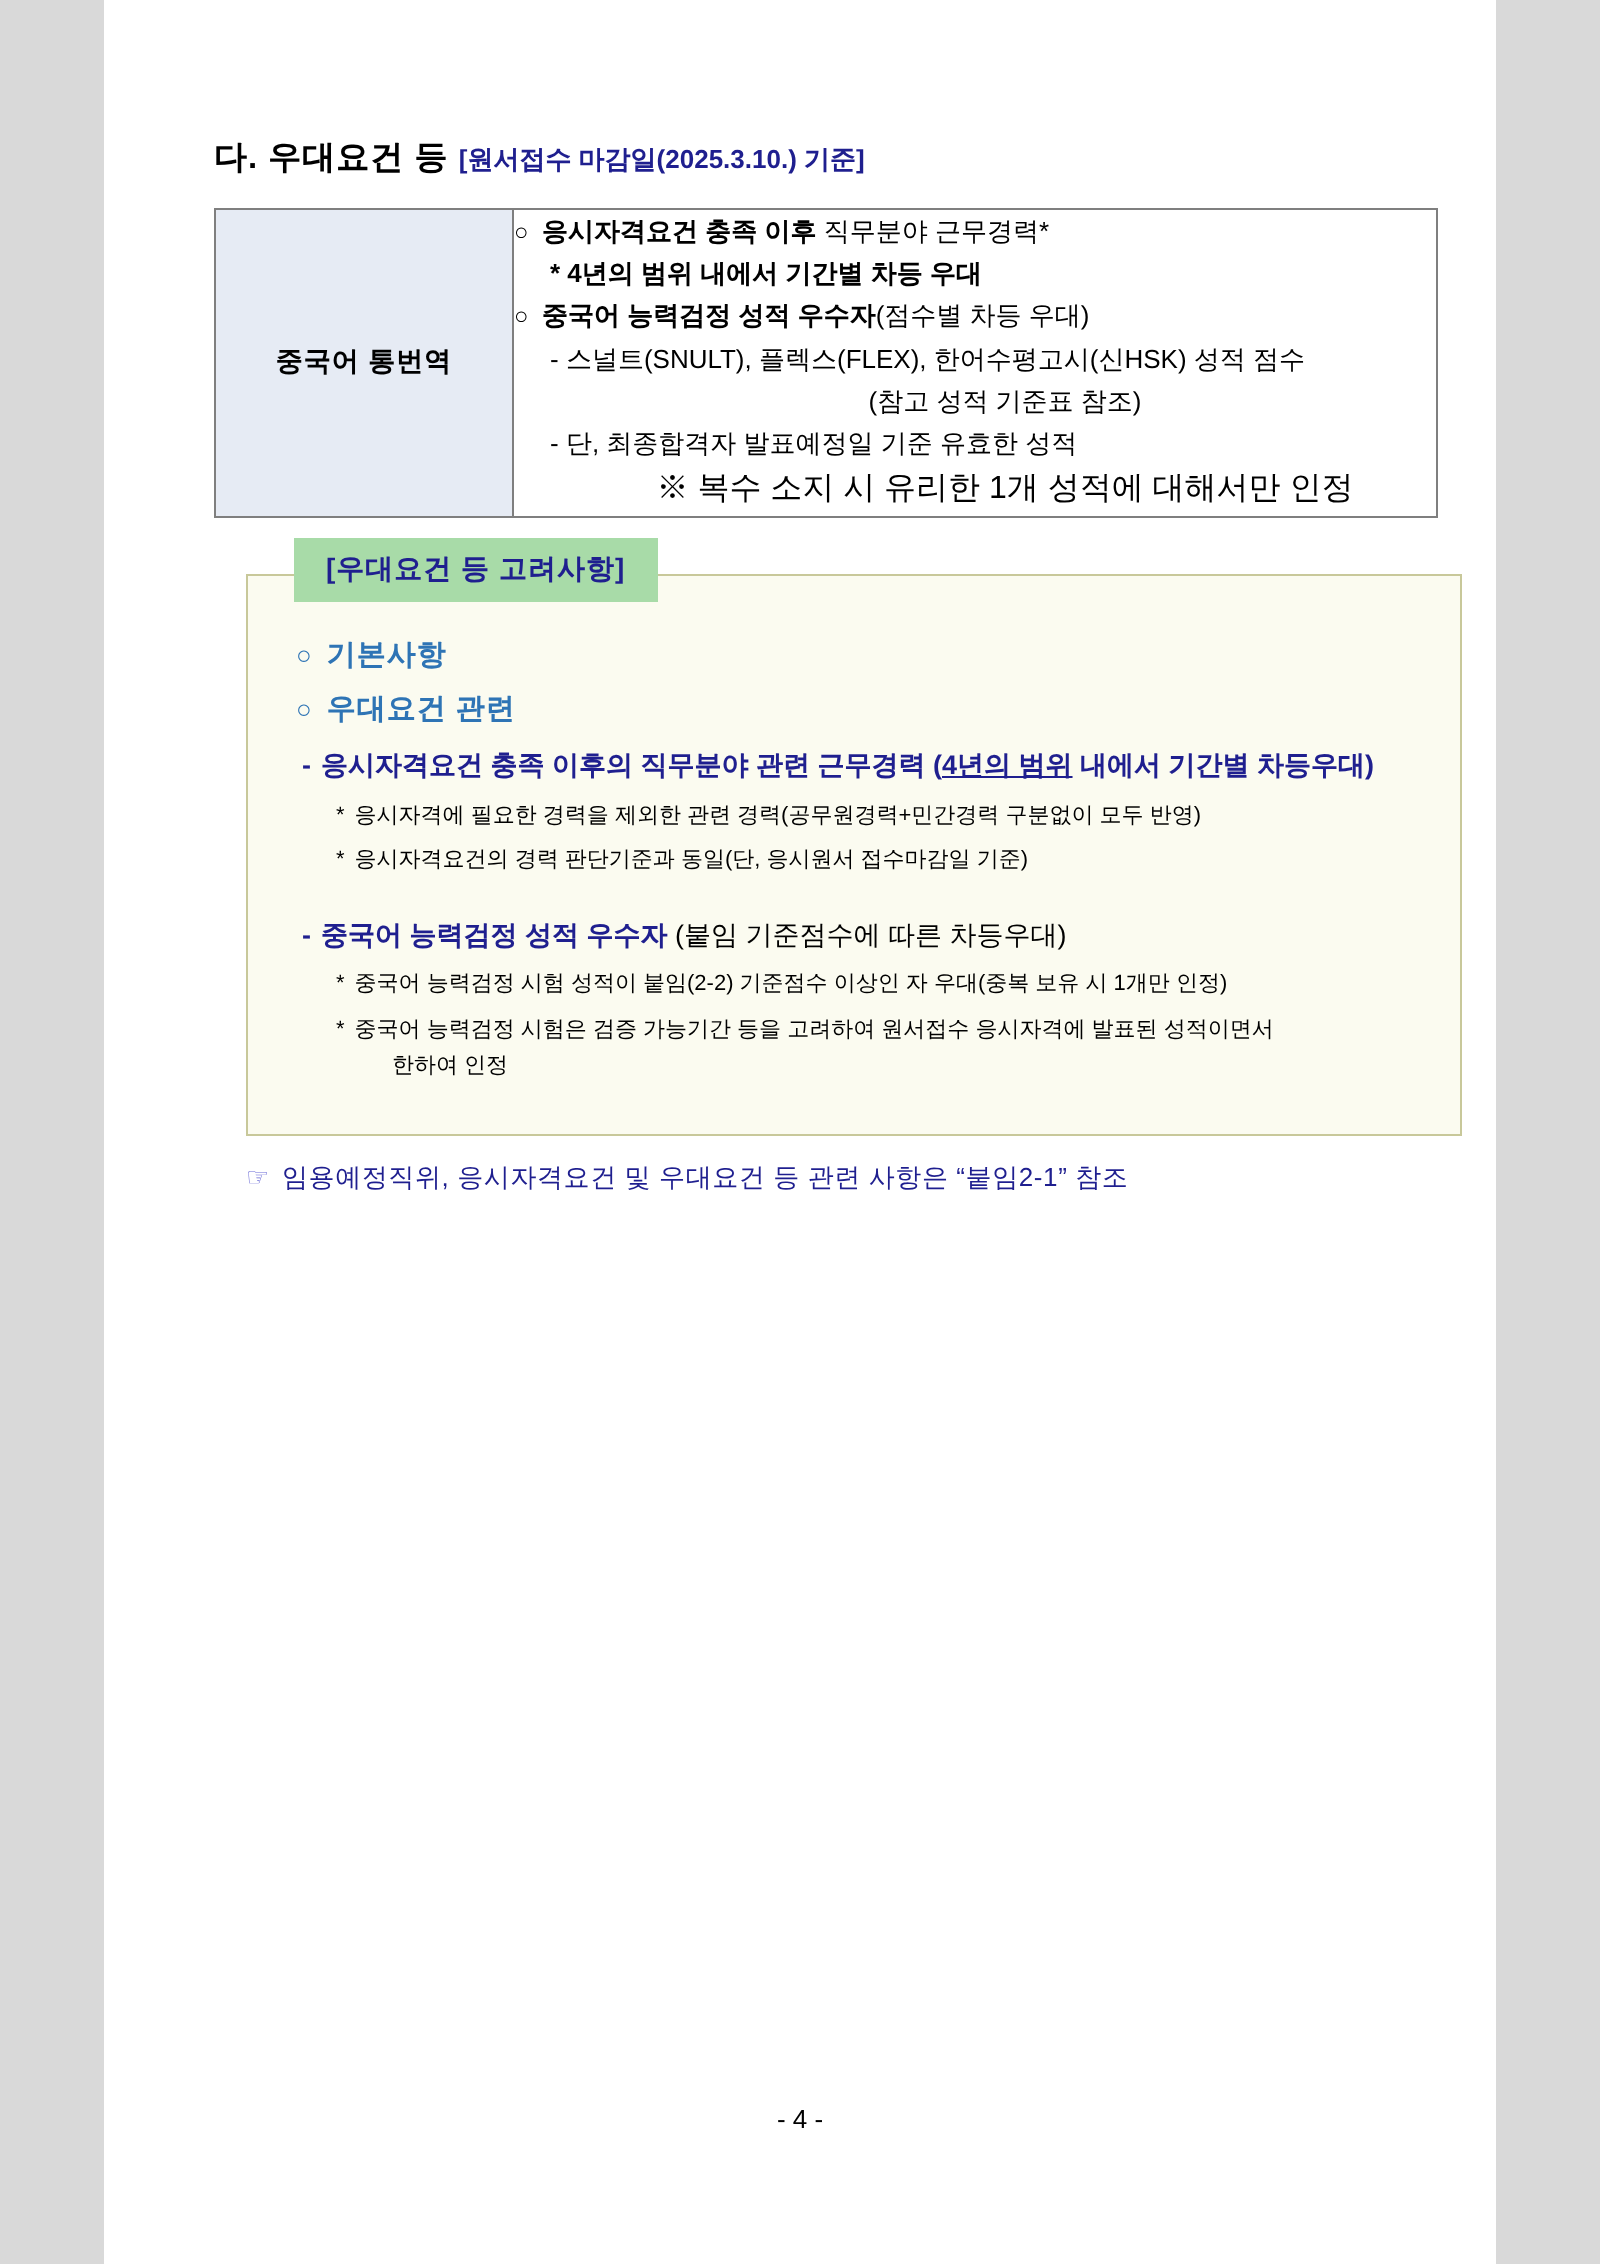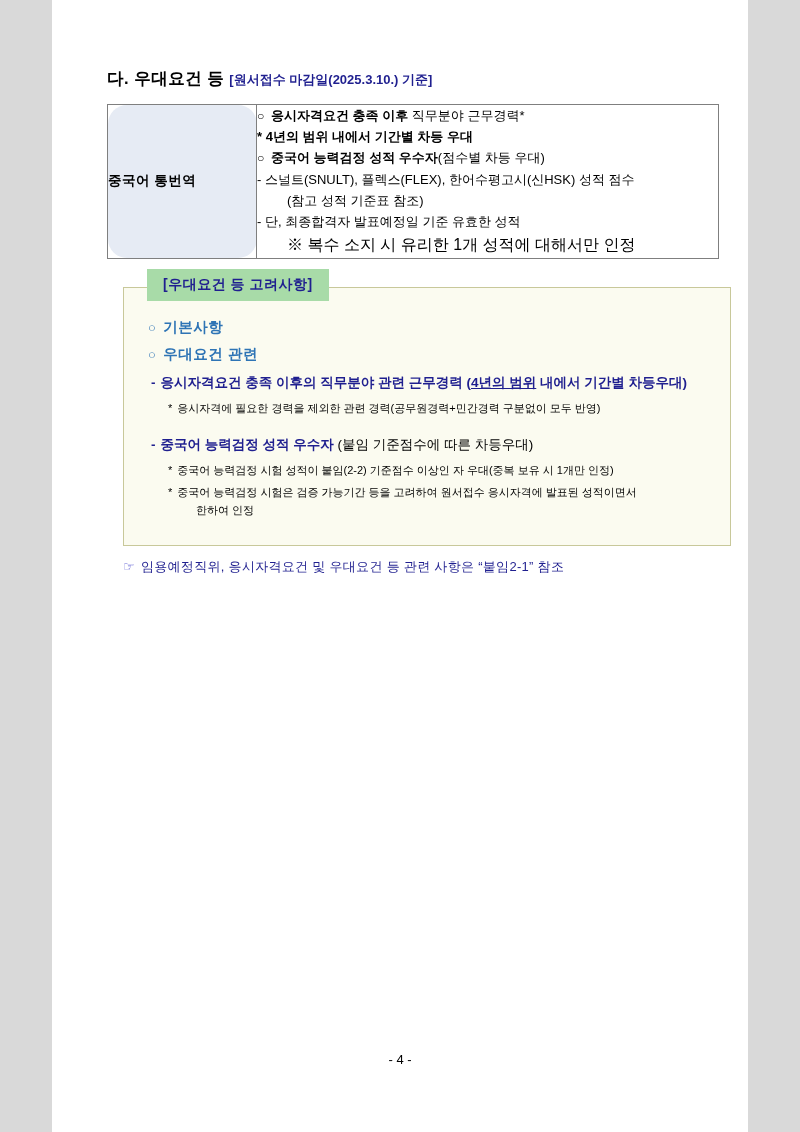--- a/index.html
+++ b/index.html
@@ -49,45 +49,44 @@
     table-layout: fixed;
   }
   table.req-table td {
     border: 1px solid #7f7f7f;
     vertical-align: middle;
     padding: 0;
   }
   td.label-cell {
     width: 148px;
     background: #e6ebf4;
-    text-align: left;
+    text-align: center;
     font-size: 13.5px;
     font-weight: bold;
     color: #000;
     letter-spacing: 0.5px;
-    border-radius: 19px;
   }
   td.body-cell {
     padding: 11px 8px 11px 14px;
     font-size: 13px;
     color: #000;
     line-height: 1.62;
   }
   .row-line {
     white-space: nowrap;
   }
   .bullet-circle {
     display: inline-block;
     width: 14px;
     color: #000;
     font-size: 12px;
   }
   .b { font-weight: bold; }
-  .indent1 { }
-  .indent2 { padding-left: 30px; }
+  .indent1 { padding-left: 18px; }
+  .indent2 { padding-left: 30px; text-align: center; }
   .small { font-size: 16px; }
 
   
   .callout-wrap {
     position: relative;
     margin-top: 28px;
     margin-left: 16px;
     width: 608px;
   }
   .callout-box {
@@ -252,20 +251,23 @@
         <div class="sec-head">
           <span class="ring">○</span><span>우대요건 관련</span>
         </div>
 
         <div class="item-blue">
           <span class="dash">-</span><span>응시자격요건 충족 이후의 직무분야 관련 근무경력 (</span><span class="blue-b-u">4년의 범위</span><span> 내에서 기간별 차등우대)</span>
         </div>
         <div class="star-line">
           <span class="star">*</span><span>응시자격에 필요한 경력을 제외한 관련 경력(공무원경력+민간경력 구분없이 모두 반영)</span>
         </div>
+        <div class="star-line">
+          <span class="star">*</span><span>응시자격요건의 경력 판단기준과 동일(단, 응시원서 접수마감일 기준)</span>
+        </div>
 
         <div class="gap"></div>
 
         <div class="item-blue">
           <span class="dash">-</span><span>중국어 능력검정 성적 우수자</span><span class="plain"> (붙임 기준점수에 따른 차등우대)</span>
         </div>
         <div class="star-line">
           <span class="star">*</span><span>중국어 능력검정 시험 성적이 붙임(2-2) 기준점수 이상인 자 우대(중복 보유 시 1개만 인정)</span>
         </div>
         <div class="star-line">

